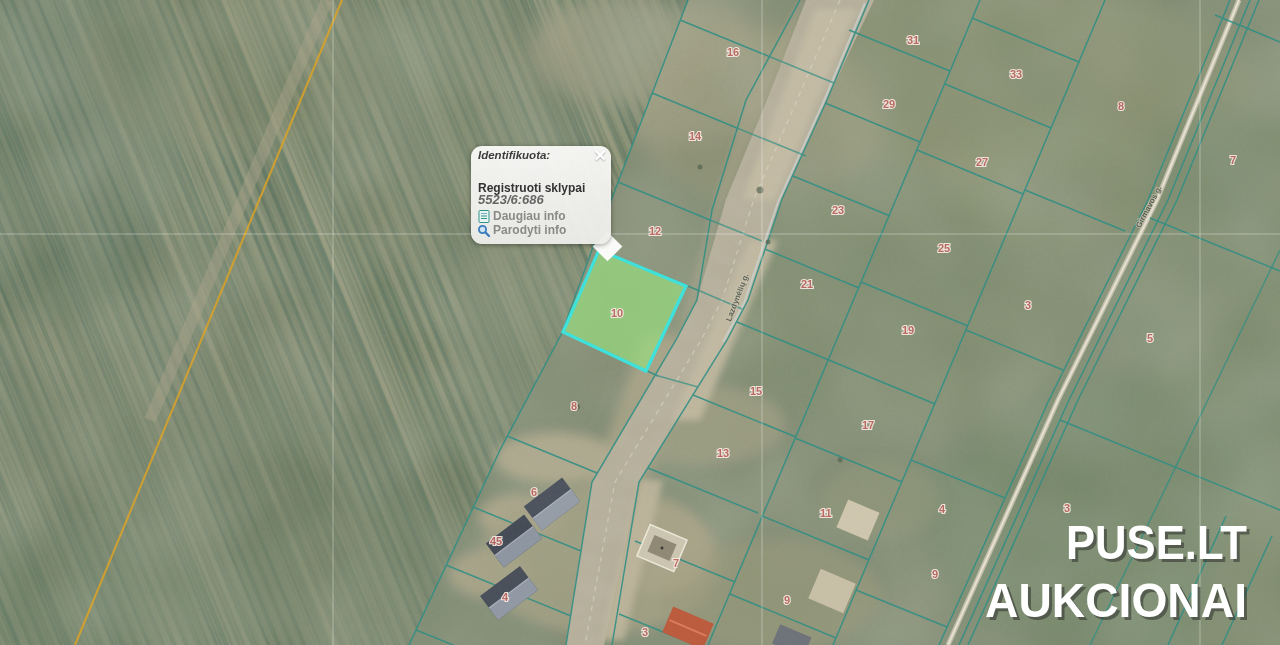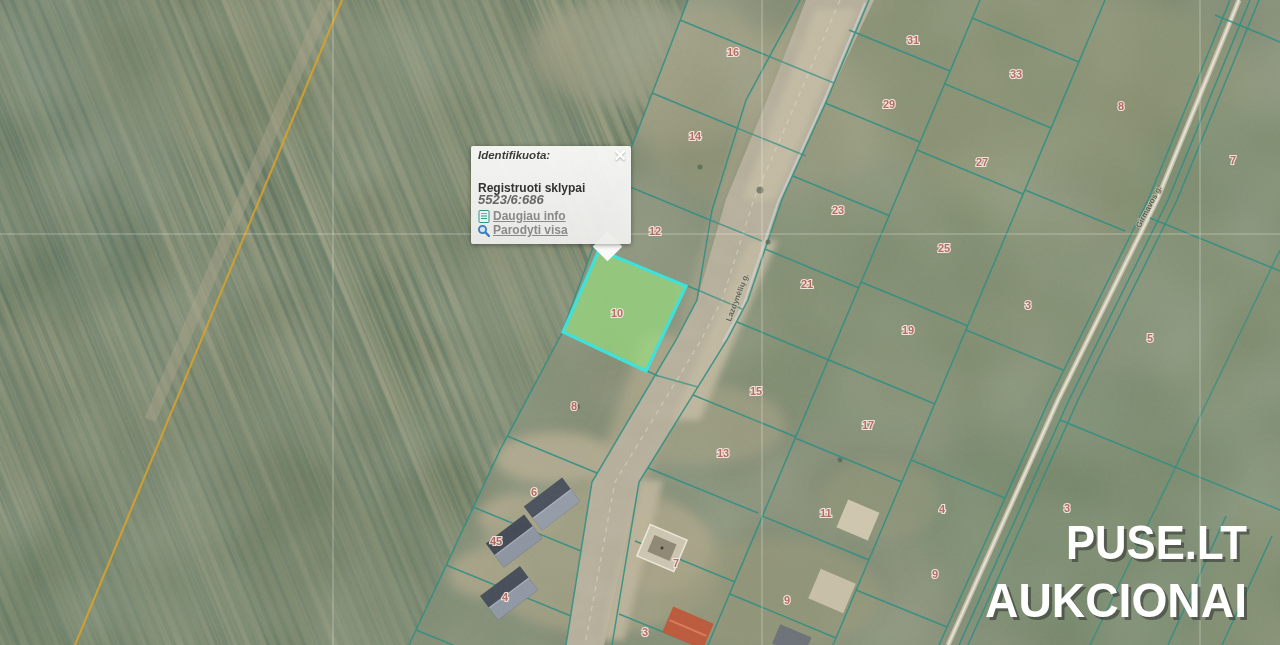--- a/index.html
+++ b/index.html
@@ -3,26 +3,26 @@
 <meta charset="utf-8">
 <style>
   html,body{margin:0;padding:0;}
   body{width:1280px;height:645px;overflow:hidden;font-family:"Liberation Sans",sans-serif;}
   #map{position:relative;width:1280px;height:645px;background:#7e8a70;overflow:hidden;}
   svg.base{position:absolute;left:0;top:0;}
   .num{font:bold 11px "Liberation Sans",sans-serif;fill:#bb665e;stroke:#f6ece5;stroke-width:2.2px;paint-order:stroke;opacity:.92}
   .stname{font:bold 8px "Liberation Sans",sans-serif;fill:#4f5449;stroke:#c9c5b2;stroke-width:1.6px;paint-order:stroke;opacity:.85}
   .wm{font:bold 48px "Liberation Sans",sans-serif;fill:#ffffff;}
   
-  #popup{position:absolute;left:471px;top:146px;width:160px;height:98px;background:linear-gradient(rgba(248,248,246,0.96),rgba(236,236,233,0.96));border-radius:2px;box-shadow:0 1px 5px rgba(0,0,0,0.4);}
+  #popup{position:absolute;left:471px;top:146px;width:140px;height:98px;background:linear-gradient(rgba(248,248,246,0.96),rgba(236,236,233,0.96));border-radius:11px;box-shadow:0 1px 5px rgba(0,0,0,0.4);}
   #popup .hdr{position:absolute;left:7px;top:3px;font:italic bold 11.5px "Liberation Sans",sans-serif;color:#3c3c3c;}
   #popup .x{position:absolute;right:4px;top:0px;font:bold 16px "Liberation Sans",sans-serif;color:#fff;text-shadow:0 1px 2px rgba(0,0,0,.3);}
   #popup .t1{position:absolute;left:7px;top:27px;font:bold 12px "Liberation Sans",sans-serif;color:#333;margin-top:8px;}
   #popup .t2{position:absolute;left:7px;top:46px;font:italic bold 13px "Liberation Sans",sans-serif;color:#666;text-align:right;}
-  #popup .lnk{position:absolute;left:22px;font:bold 12px "Liberation Sans",sans-serif;color:#8a8a88;text-decoration:underline;}
+  #popup .lnk{position:absolute;left:22px;font:bold 12px "Liberation Sans",sans-serif;color:#8a8a88;}
 </style>
 </head>
 <body>
 
 <div id="map">
 <svg class="base" width="1280" height="645" viewBox="0 0 1280 645">
   <defs>
     <filter id="blur6">
           <feGaussianBlur stdDeviation="6"></feGaussianBlur>
         </filter>
@@ -334,15 +334,15 @@
         <line x1="3" y1="3.5" x2="9" y2="3.5" stroke="#7ab" stroke-width="1"></line>
         <line x1="3" y1="6" x2="9" y2="6" stroke="#2f958a" stroke-width="1"></line>
         <line x1="3" y1="8.5" x2="9" y2="8.5" stroke="#2f958a" stroke-width="1"></line>
       </svg>
   <div class="lnk" style="top:63px">Daugiau info</div>
 
   <svg style="position:absolute;left:6px;top:78px" width="13" height="13" viewBox="0 0 13 13">
         <circle cx="5.5" cy="5.5" r="3.6" fill="#cfe4f4" stroke="#3a7dbd" stroke-width="1.8"></circle>
         <line x1="8.5" y1="8.5" x2="12" y2="12" stroke="#3a7dbd" stroke-width="2.4" stroke-linecap="round"></line>
       </svg>
-  <div class="lnk" style="top:77px">Parodyti visa</div>
+  <div class="lnk" style="top:77px">Parodyti info</div>
 </div>
 </div>
 
 </body></html>

